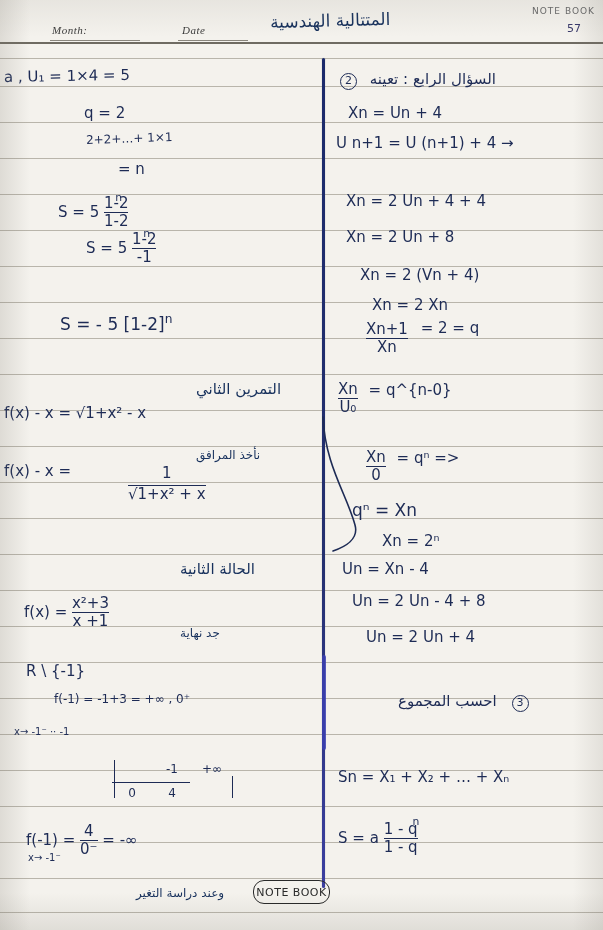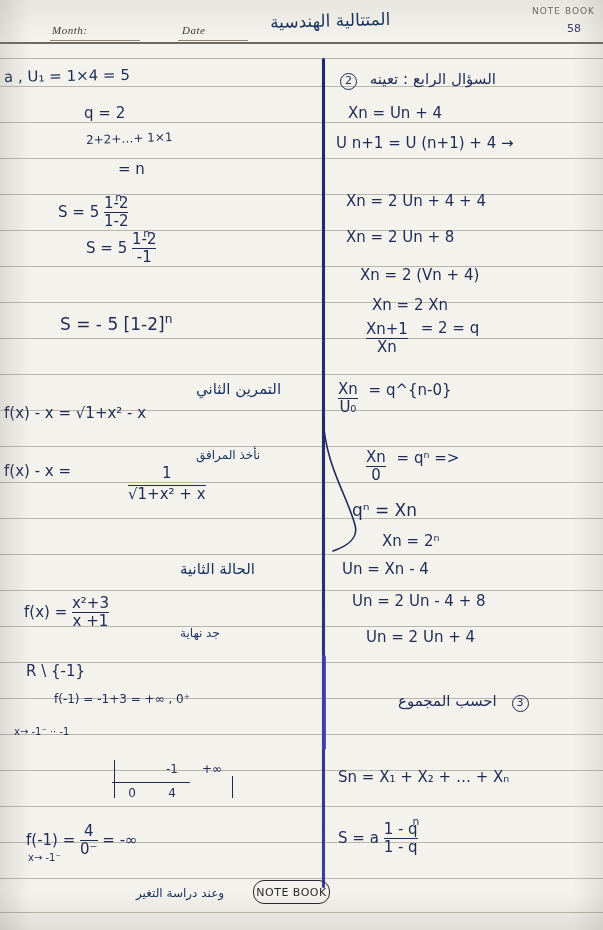--- a/index.html
+++ b/index.html
@@ -171,21 +171,21 @@
   <div class="rule" style="top:878px"></div>
   <div class="rule" style="top:912px"></div>
 
   <div class="hdr-line" style="top:42px"></div>
   <div class="hdr-label" style="left:52px;top:24px">Month:</div>
   <div class="hdr-ul" style="left:50px;top:40px;width:90px"></div>
   <div class="hdr-label" style="left:182px;top:24px">Date</div>
   <div class="hdr-ul" style="left:178px;top:40px;width:70px"></div>
   <div class="hw ar lg" style="left:270px;top:12px;transform:rotate(-1.5deg)">المتتالية الهندسية</div>
   <div id="corner">NOTE BOOK</div>
-  <div id="corner2">58</div>
+  <div id="corner2">57</div>
 
   <div id="divider"></div>
   <div class="divider-blue"></div>
 
   <div class="hw" style="left:4px;top:68px;transform:rotate(-1deg)">a , U₁ = 1×4 = 5</div>
 
   <div class="hw" style="left:84px;top:104px">q = 2</div>
 
   <div class="hw sm" style="left:86px;top:133px;transform:rotate(-2deg)">2+2+…+ 1×1</div>
 

